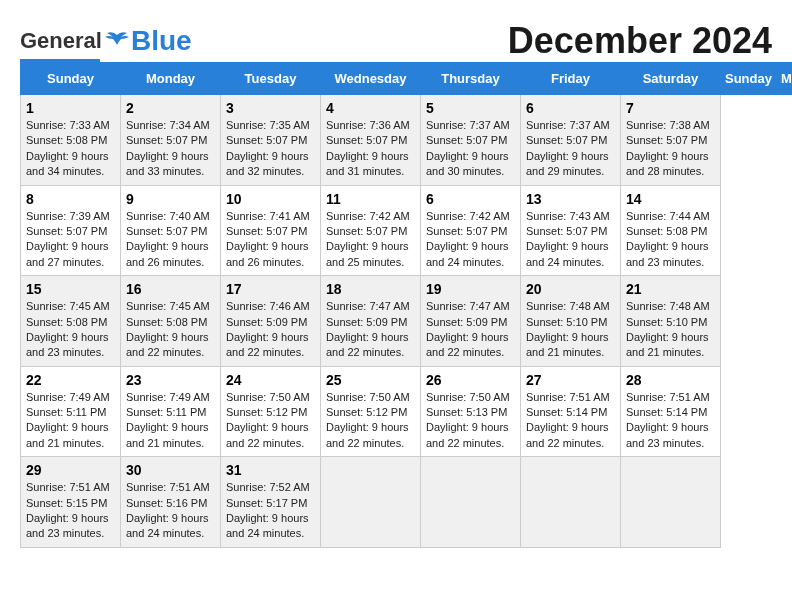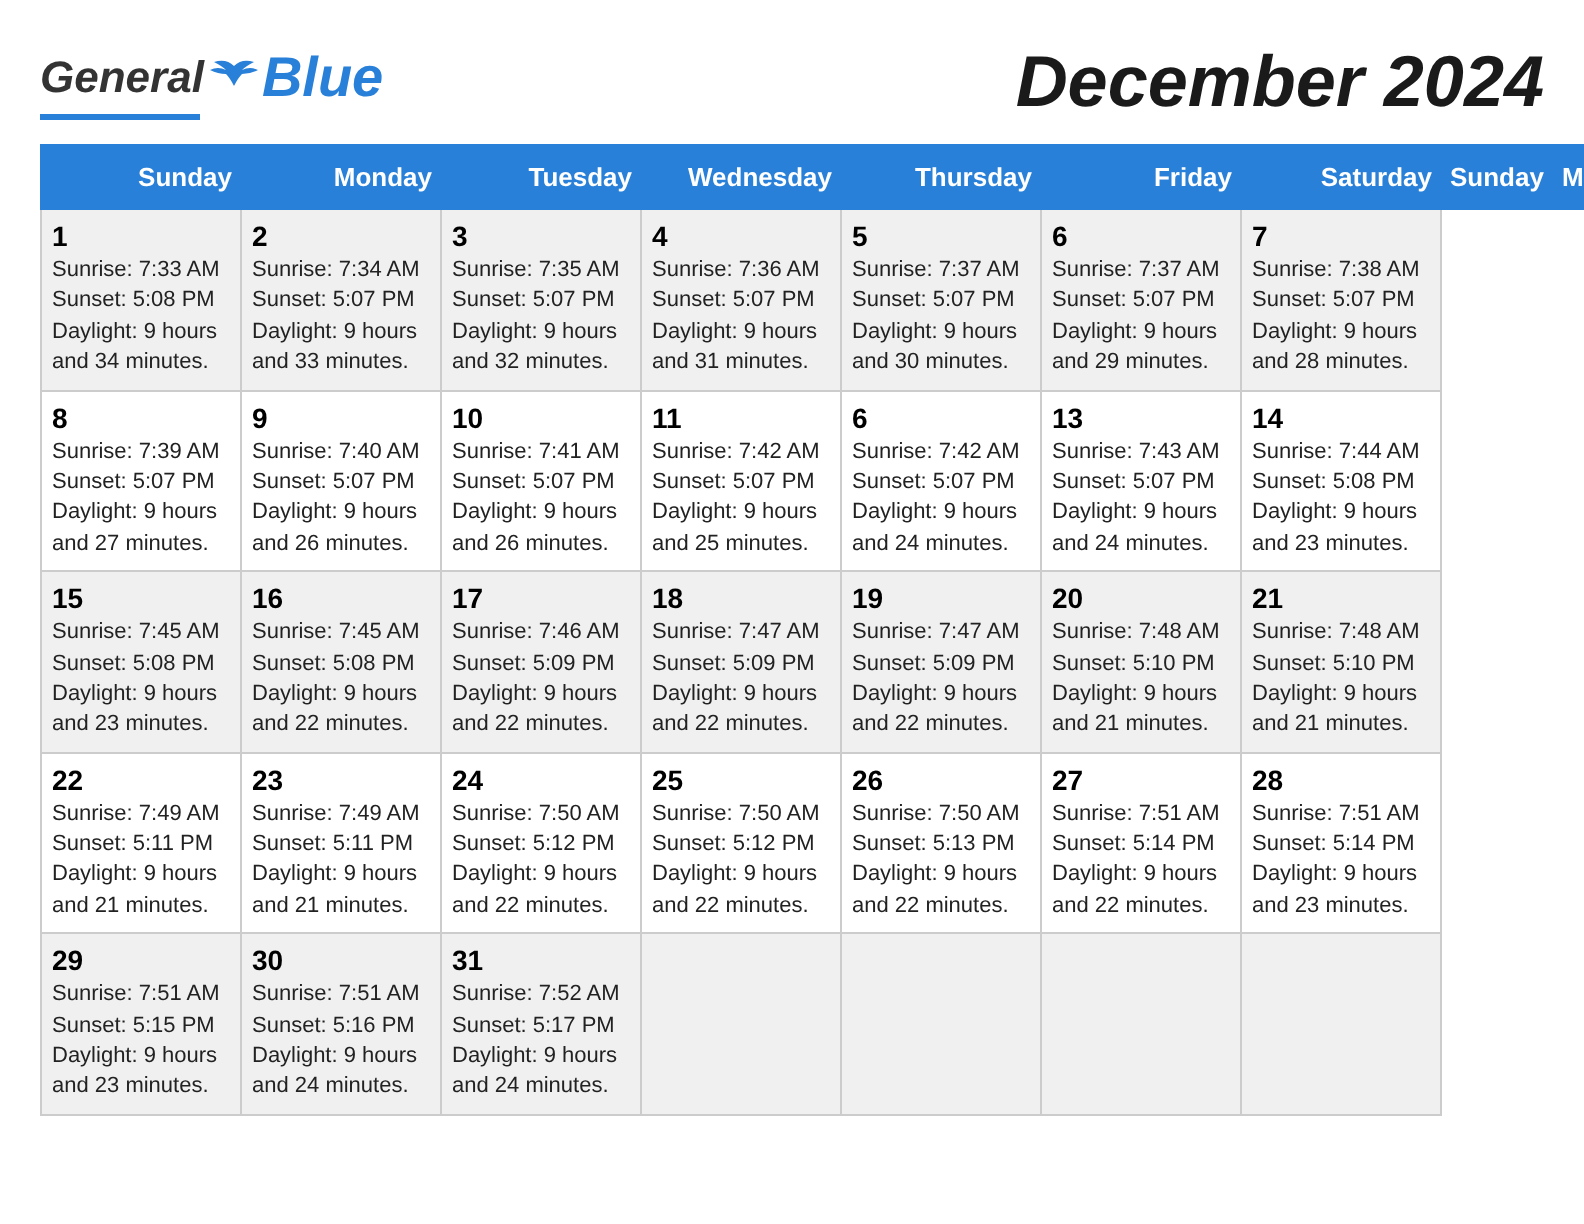--- a/index.html
+++ b/index.html
@@ -6,23 +6,21 @@
     body {
       font-family: Arial, sans-serif;
       background: #fff;
       width: 792px;
       min-height: 612px;
       padding: 20px;
     }
     .header {
       display: flex;
       justify-content: space-between;
-      align-items: center;
-      margin-bottom: 10px;
-      font-style: italic;
+      align-items: flex-end;
     }
     .logo {
       display: flex;
       flex-direction: column;
       align-items: flex-start;
     }
     .logo-line {
       width: 80px;
       height: 3px;
       background: #2980d9;
@@ -45,21 +43,21 @@
       width: 100%;
       border-collapse: collapse;
       font-size: 11px;
     }
     thead tr {
       background: #2980d9;
       color: #fff;
     }
     thead th {
       padding: 8px 4px;
-      text-align: right;
+      text-align: center;
       font-size: 13px;
       font-weight: bold;
       border: 1px solid #2980d9;
     }
     tbody tr {
       vertical-align: top;
     }
     tbody tr:nth-child(odd) {
       background: #f0f0f0;
     }

